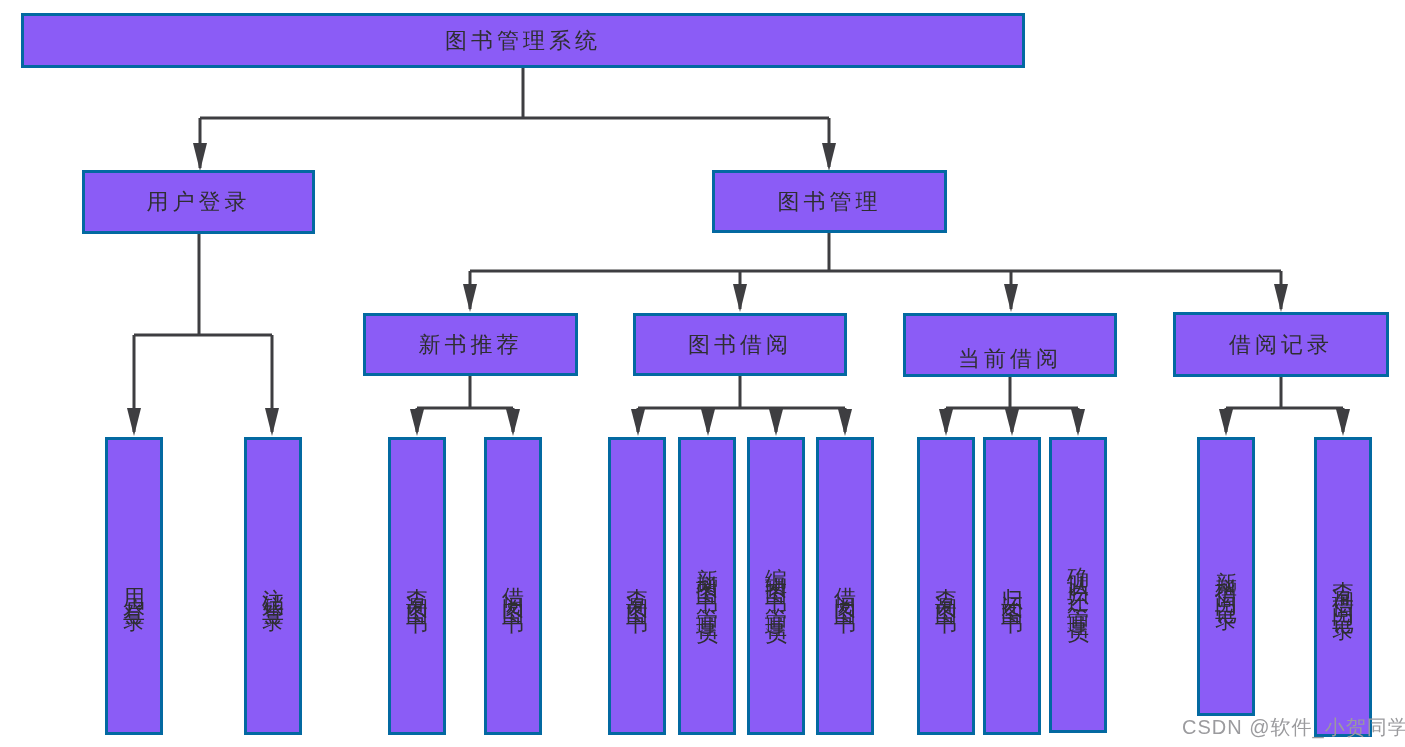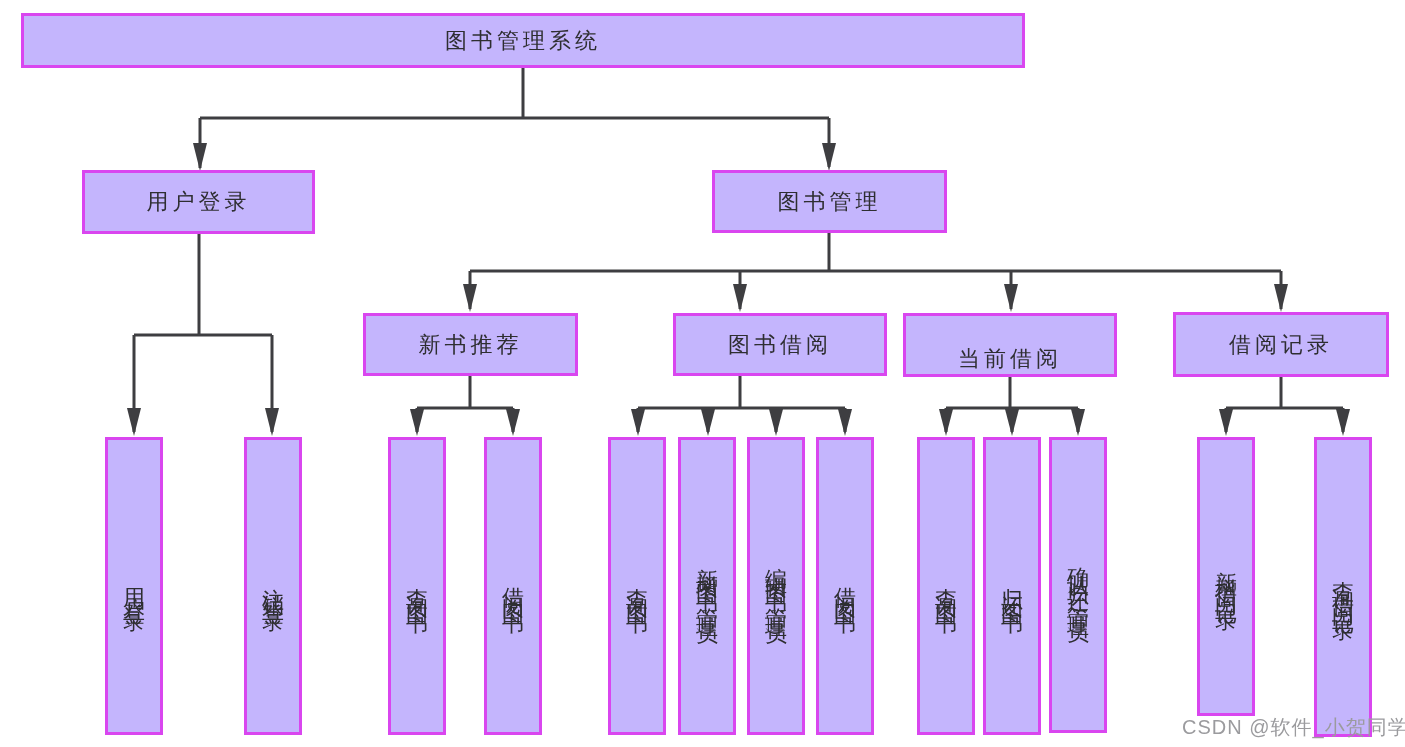--- a/index.html
+++ b/index.html
@@ -7,22 +7,22 @@
     position:relative;
     width:1405px;height:747px;
     background:#ffffff;
     font-family:"Liberation Sans","DejaVu Sans",sans-serif;
     overflow:hidden;
   }
   #wires{position:absolute;left:0;top:0;z-index:1;}
   .hnode,.vnode{
     position:absolute;
     box-sizing:border-box;
-    background:#c4b5fd;
-    border:3px solid #d946ef;
+    background:#8b5cf6;
+    border:3px solid #0369a1;
     display:flex;align-items:center;justify-content:center;
     z-index:2;
     color:#2e2e31;
   }
   .hnode span{
     font-size:22px;
     letter-spacing:4px;
     white-space:nowrap;
   }
   .vnode{top:437px;width:58px;height:298px;}
@@ -119,21 +119,21 @@
   <div class="hnode" style="left:82px;top:170px;width:233px;height:64px;">
     <span>用户登录</span>
   </div>
   <div class="hnode" style="left:363px;top:313px;width:215px;height:63px;">
     <span>新书推荐</span>
   </div>
 
   <div class="hnode" style="left:712px;top:170px;width:235px;height:63px;">
     <span>图书管理</span>
   </div>
-  <div class="hnode" style="left:633px;top:313px;width:214px;height:63px;margin-left:40px;">
+  <div class="hnode" style="left:633px;top:313px;width:214px;height:63px;">
     <span>图书借阅</span>
   </div>
   <div class="hnode" style="left:903px;top:313px;width:214px;height:64px;align-items:flex-end;">
     <span>当前借阅</span>
   </div>
   <div class="hnode" style="left:1173px;top:312px;width:216px;height:65px;">
     <span>借阅记录</span>
   </div>
 
   <div class="vnode" style="left:105px;">

